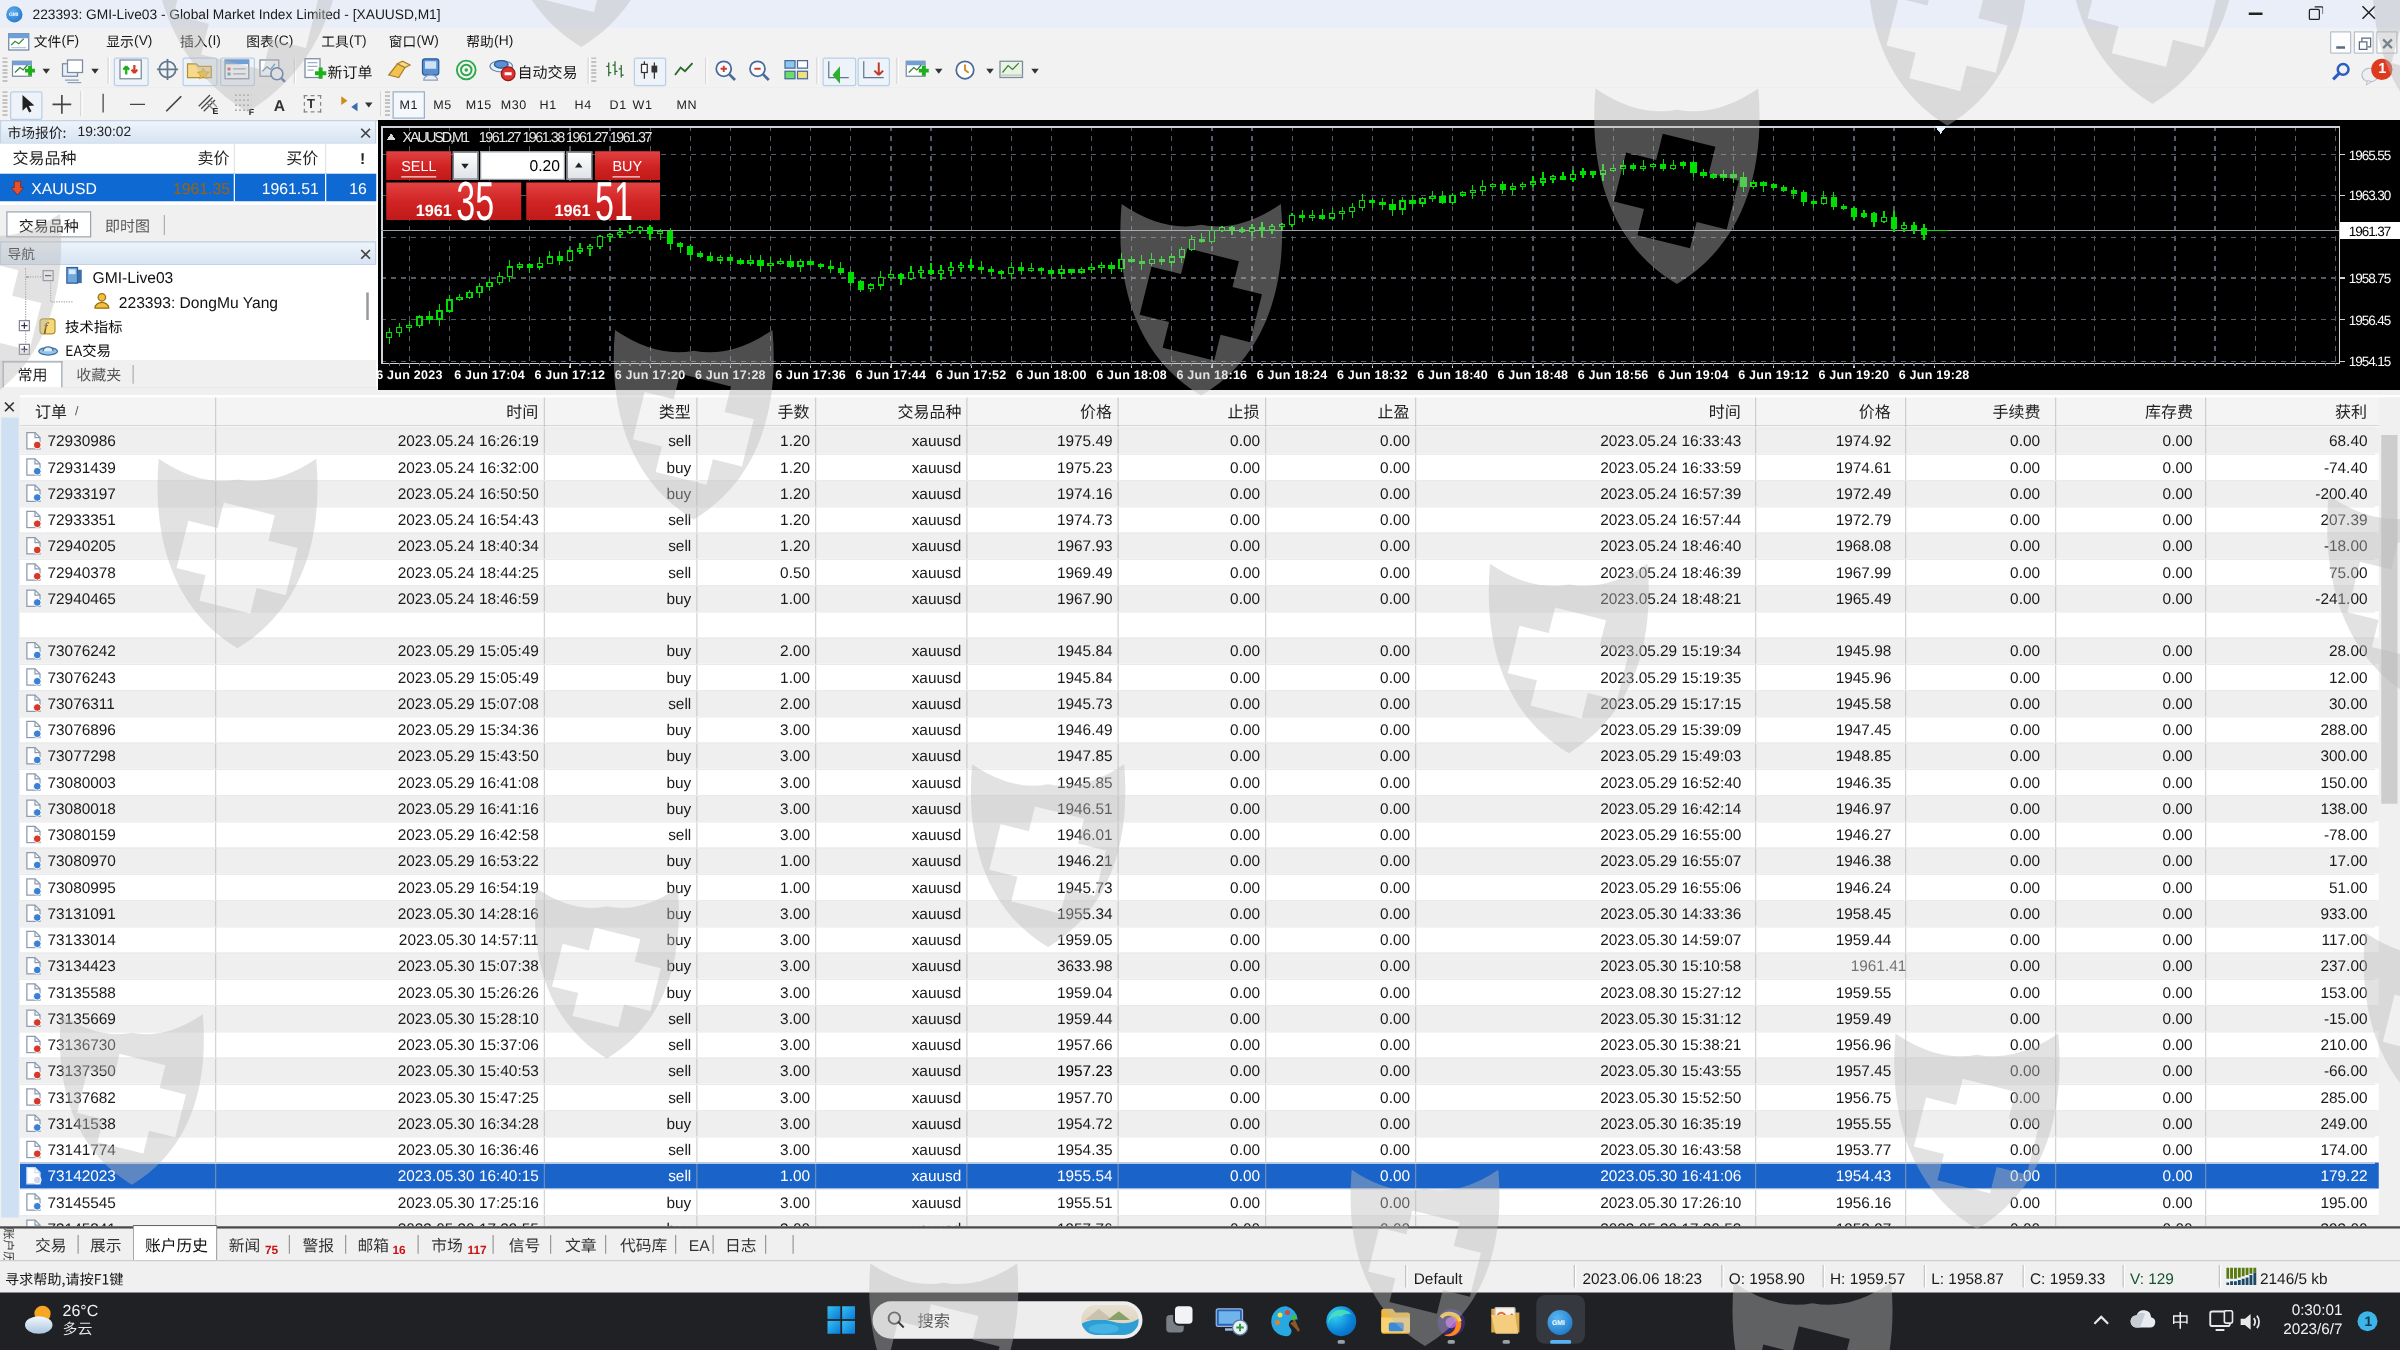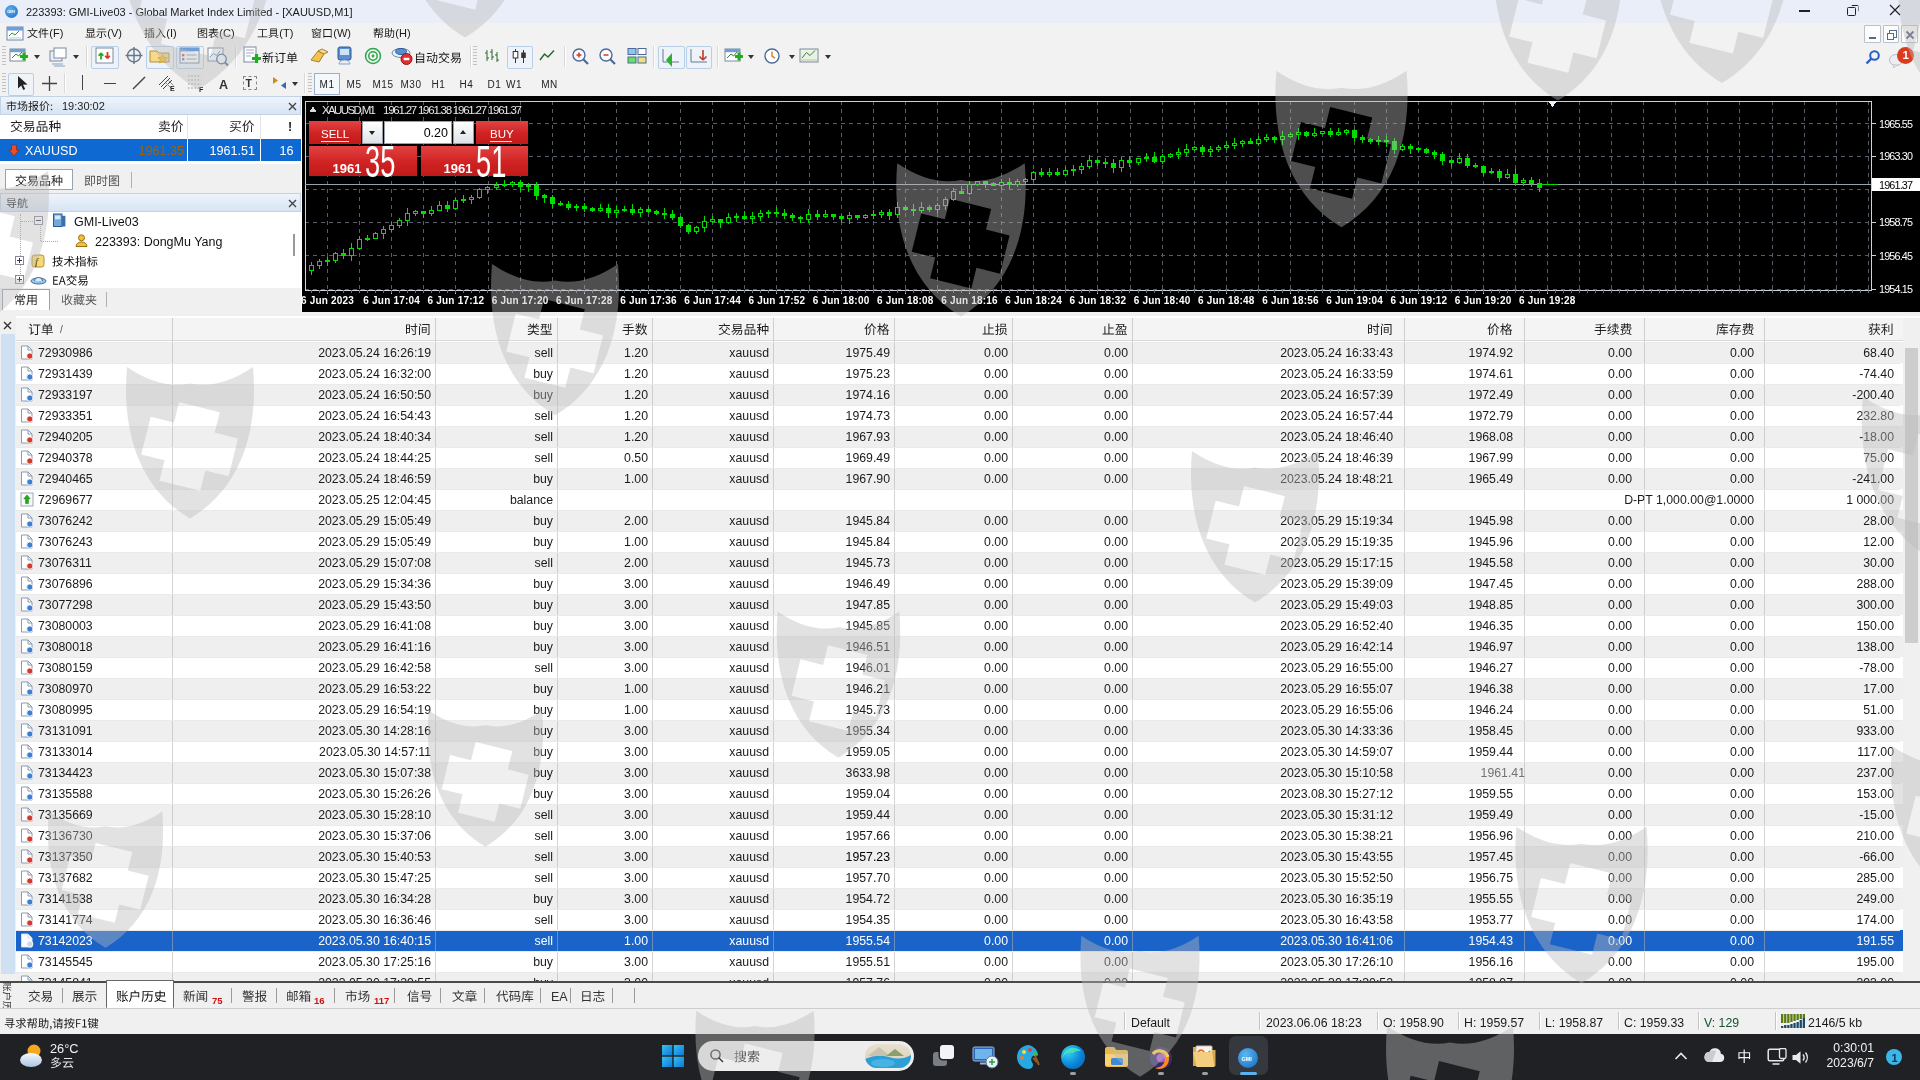--- a/index.html
+++ b/index.html
@@ -911,21 +911,21 @@
       <div class="a" style="right:1367px;top:3.5px;font:400 12.3px 'Liberation Sans';color:#1a1a1a;white-space:nowrap">sell</div>
       <div class="a" style="right:1272px;top:3.5px;font:400 12.3px 'Liberation Sans';color:#1a1a1a;white-space:nowrap">1.20</div>
       <div class="a" style="right:1151px;top:3.5px;font:400 12.3px 'Liberation Sans';color:#1a1a1a;white-space:nowrap">xauusd</div>
       <div class="a" style="right:1030px;top:3.5px;font:400 12.3px 'Liberation Sans';color:#1a1a1a;white-space:nowrap">1974.73</div>
       <div class="a" style="right:912px;top:3.5px;font:400 12.3px 'Liberation Sans';color:#1a1a1a;white-space:nowrap">0.00</div>
       <div class="a" style="right:792px;top:3.5px;font:400 12.3px 'Liberation Sans';color:#1a1a1a;white-space:nowrap">0.00</div>
       <div class="a" style="right:527px;top:3.5px;font:400 12.3px 'Liberation Sans';color:#1a1a1a;white-space:nowrap">2023.05.24 16:57:44</div>
       <div class="a" style="right:407px;top:3.5px;font:400 12.3px 'Liberation Sans';color:#1a1a1a;white-space:nowrap">1972.79</div>
       <div class="a" style="right:288px;top:3.5px;font:400 12.3px 'Liberation Sans';color:#1a1a1a;white-space:nowrap">0.00</div>
       <div class="a" style="right:166px;top:3.5px;font:400 12.3px 'Liberation Sans';color:#1a1a1a;white-space:nowrap">0.00</div>
-      <div class="a" style="right:26px;top:3.5px;font:400 12.3px 'Liberation Sans';color:#1a1a1a;white-space:nowrap">232.80</div>
+      <div class="a" style="right:26px;top:3.5px;font:400 12.3px 'Liberation Sans';color:#1a1a1a;white-space:nowrap">207.39</div>
     </div>
     <div class="a" style="left:16px;top:426px;width:1904px;height:21px;background:#efefef;overflow:hidden">
       <svg class="a" style="left:4px;top:3px" width="14" height="15">
         <path d="M1.5 1 h6.5 l4 4 v9 h-10.5 z" fill="#fff" stroke="#8a9ab0"></path>
         <path d="M8 1 v4 h4" fill="none" stroke="#8a9ab0"></path>
         <circle cx="9.8" cy="11" r="3.1" fill="#d43a2a" stroke="#fff" stroke-width=".8"></circle>
       </svg>
       <div class="a" style="left:22px;top:3.5px;font:400 12.3px 'Liberation Sans';color:#1a1a1a">72940205</div>
       <div class="a" style="right:1489px;top:3.5px;font:400 12.3px 'Liberation Sans';color:#1a1a1a;white-space:nowrap">2023.05.24 18:40:34</div>
       <div class="a" style="right:1367px;top:3.5px;font:400 12.3px 'Liberation Sans';color:#1a1a1a;white-space:nowrap">sell</div>
@@ -972,31 +972,20 @@
       <div class="a" style="right:1272px;top:3.5px;font:400 12.3px 'Liberation Sans';color:#1a1a1a;white-space:nowrap">1.00</div>
       <div class="a" style="right:1151px;top:3.5px;font:400 12.3px 'Liberation Sans';color:#1a1a1a;white-space:nowrap">xauusd</div>
       <div class="a" style="right:1030px;top:3.5px;font:400 12.3px 'Liberation Sans';color:#1a1a1a;white-space:nowrap">1967.90</div>
       <div class="a" style="right:912px;top:3.5px;font:400 12.3px 'Liberation Sans';color:#1a1a1a;white-space:nowrap">0.00</div>
       <div class="a" style="right:792px;top:3.5px;font:400 12.3px 'Liberation Sans';color:#1a1a1a;white-space:nowrap">0.00</div>
       <div class="a" style="right:527px;top:3.5px;font:400 12.3px 'Liberation Sans';color:#1a1a1a;white-space:nowrap">2023.05.24 18:48:21</div>
       <div class="a" style="right:407px;top:3.5px;font:400 12.3px 'Liberation Sans';color:#1a1a1a;white-space:nowrap">1965.49</div>
       <div class="a" style="right:288px;top:3.5px;font:400 12.3px 'Liberation Sans';color:#1a1a1a;white-space:nowrap">0.00</div>
       <div class="a" style="right:166px;top:3.5px;font:400 12.3px 'Liberation Sans';color:#1a1a1a;white-space:nowrap">0.00</div>
       <div class="a" style="right:26px;top:3.5px;font:400 12.3px 'Liberation Sans';color:#1a1a1a;white-space:nowrap">-241.00</div>
-    </div>
-    <div class="a" style="left:16px;top:489px;width:1904px;height:21px;background:#ffffff;overflow:hidden">
-      <svg class="a" style="left:4px;top:3px" width="14" height="15">
-        <rect x="1" y="1" width="12" height="13" fill="#f8f8f8" stroke="#9aa8b8"></rect>
-        <path d="M7 3 l3.2 3.8 h-1.8 v4.7 h-2.8 v-4.7 h-1.8 z" fill="#1db01d" stroke="#0a700a" stroke-width=".5"></path>
-      </svg>
-      <div class="a" style="left:22px;top:3.5px;font:400 12.3px 'Liberation Sans';color:#1a1a1a">72969677</div>
-      <div class="a" style="right:1489px;top:3.5px;font:400 12.3px 'Liberation Sans';color:#1a1a1a;white-space:nowrap">2023.05.25 12:04:45</div>
-      <div class="a" style="right:1367px;top:3.5px;font:400 12.3px 'Liberation Sans';color:#1a1a1a;white-space:nowrap">balance</div>
-      <div class="a" style="right:166px;top:3.5px;font:400 12.3px 'Liberation Sans';color:#1a1a1a;white-space:nowrap">D-PT 1,000.00@1.0000</div>
-      <div class="a" style="right:26px;top:3.5px;font:400 12.3px 'Liberation Sans';color:#1a1a1a;white-space:nowrap">1 000.00</div>
     </div>
     <div class="a" style="left:16px;top:510px;width:1904px;height:21px;background:#efefef;overflow:hidden">
       <svg class="a" style="left:4px;top:3px" width="14" height="15">
         <path d="M1.5 1 h6.5 l4 4 v9 h-10.5 z" fill="#fff" stroke="#8a9ab0"></path>
         <path d="M8 1 v4 h4" fill="none" stroke="#8a9ab0"></path>
         <circle cx="9.8" cy="11" r="3.1" fill="#3a80d4" stroke="#fff" stroke-width=".8"></circle>
       </svg>
       <div class="a" style="left:22px;top:3.5px;font:400 12.3px 'Liberation Sans';color:#1a1a1a">73076242</div>
       <div class="a" style="right:1489px;top:3.5px;font:400 12.3px 'Liberation Sans';color:#1a1a1a;white-space:nowrap">2023.05.29 15:05:49</div>
       <div class="a" style="right:1367px;top:3.5px;font:400 12.3px 'Liberation Sans';color:#1a1a1a;white-space:nowrap">buy</div>
@@ -1402,21 +1391,21 @@
       <div class="a" style="right:1367px;top:3.5px;font:400 12.3px 'Liberation Sans';color:#fff;white-space:nowrap">sell</div>
       <div class="a" style="right:1272px;top:3.5px;font:400 12.3px 'Liberation Sans';color:#fff;white-space:nowrap">1.00</div>
       <div class="a" style="right:1151px;top:3.5px;font:400 12.3px 'Liberation Sans';color:#fff;white-space:nowrap">xauusd</div>
       <div class="a" style="right:1030px;top:3.5px;font:400 12.3px 'Liberation Sans';color:#fff;white-space:nowrap">1955.54</div>
       <div class="a" style="right:912px;top:3.5px;font:400 12.3px 'Liberation Sans';color:#fff;white-space:nowrap">0.00</div>
       <div class="a" style="right:792px;top:3.5px;font:400 12.3px 'Liberation Sans';color:#fff;white-space:nowrap">0.00</div>
       <div class="a" style="right:527px;top:3.5px;font:400 12.3px 'Liberation Sans';color:#fff;white-space:nowrap">2023.05.30 16:41:06</div>
       <div class="a" style="right:407px;top:3.5px;font:400 12.3px 'Liberation Sans';color:#fff;white-space:nowrap">1954.43</div>
       <div class="a" style="right:288px;top:3.5px;font:400 12.3px 'Liberation Sans';color:#fff;white-space:nowrap">0.00</div>
       <div class="a" style="right:166px;top:3.5px;font:400 12.3px 'Liberation Sans';color:#fff;white-space:nowrap">0.00</div>
-      <div class="a" style="right:26px;top:3.5px;font:400 12.3px 'Liberation Sans';color:#fff;white-space:nowrap">191.55</div>
+      <div class="a" style="right:26px;top:3.5px;font:400 12.3px 'Liberation Sans';color:#fff;white-space:nowrap">179.22</div>
     </div>
     <div class="a" style="left:16px;top:951px;width:1904px;height:21px;background:#ffffff;overflow:hidden">
       <svg class="a" style="left:4px;top:3px" width="14" height="15">
         <path d="M1.5 1 h6.5 l4 4 v9 h-10.5 z" fill="#fff" stroke="#8a9ab0"></path>
         <path d="M8 1 v4 h4" fill="none" stroke="#8a9ab0"></path>
         <circle cx="9.8" cy="11" r="3.1" fill="#3a80d4" stroke="#fff" stroke-width=".8"></circle>
       </svg>
       <div class="a" style="left:22px;top:3.5px;font:400 12.3px 'Liberation Sans';color:#1a1a1a">73145545</div>
       <div class="a" style="right:1489px;top:3.5px;font:400 12.3px 'Liberation Sans';color:#1a1a1a;white-space:nowrap">2023.05.30 17:25:16</div>
       <div class="a" style="right:1367px;top:3.5px;font:400 12.3px 'Liberation Sans';color:#1a1a1a;white-space:nowrap">buy</div>

